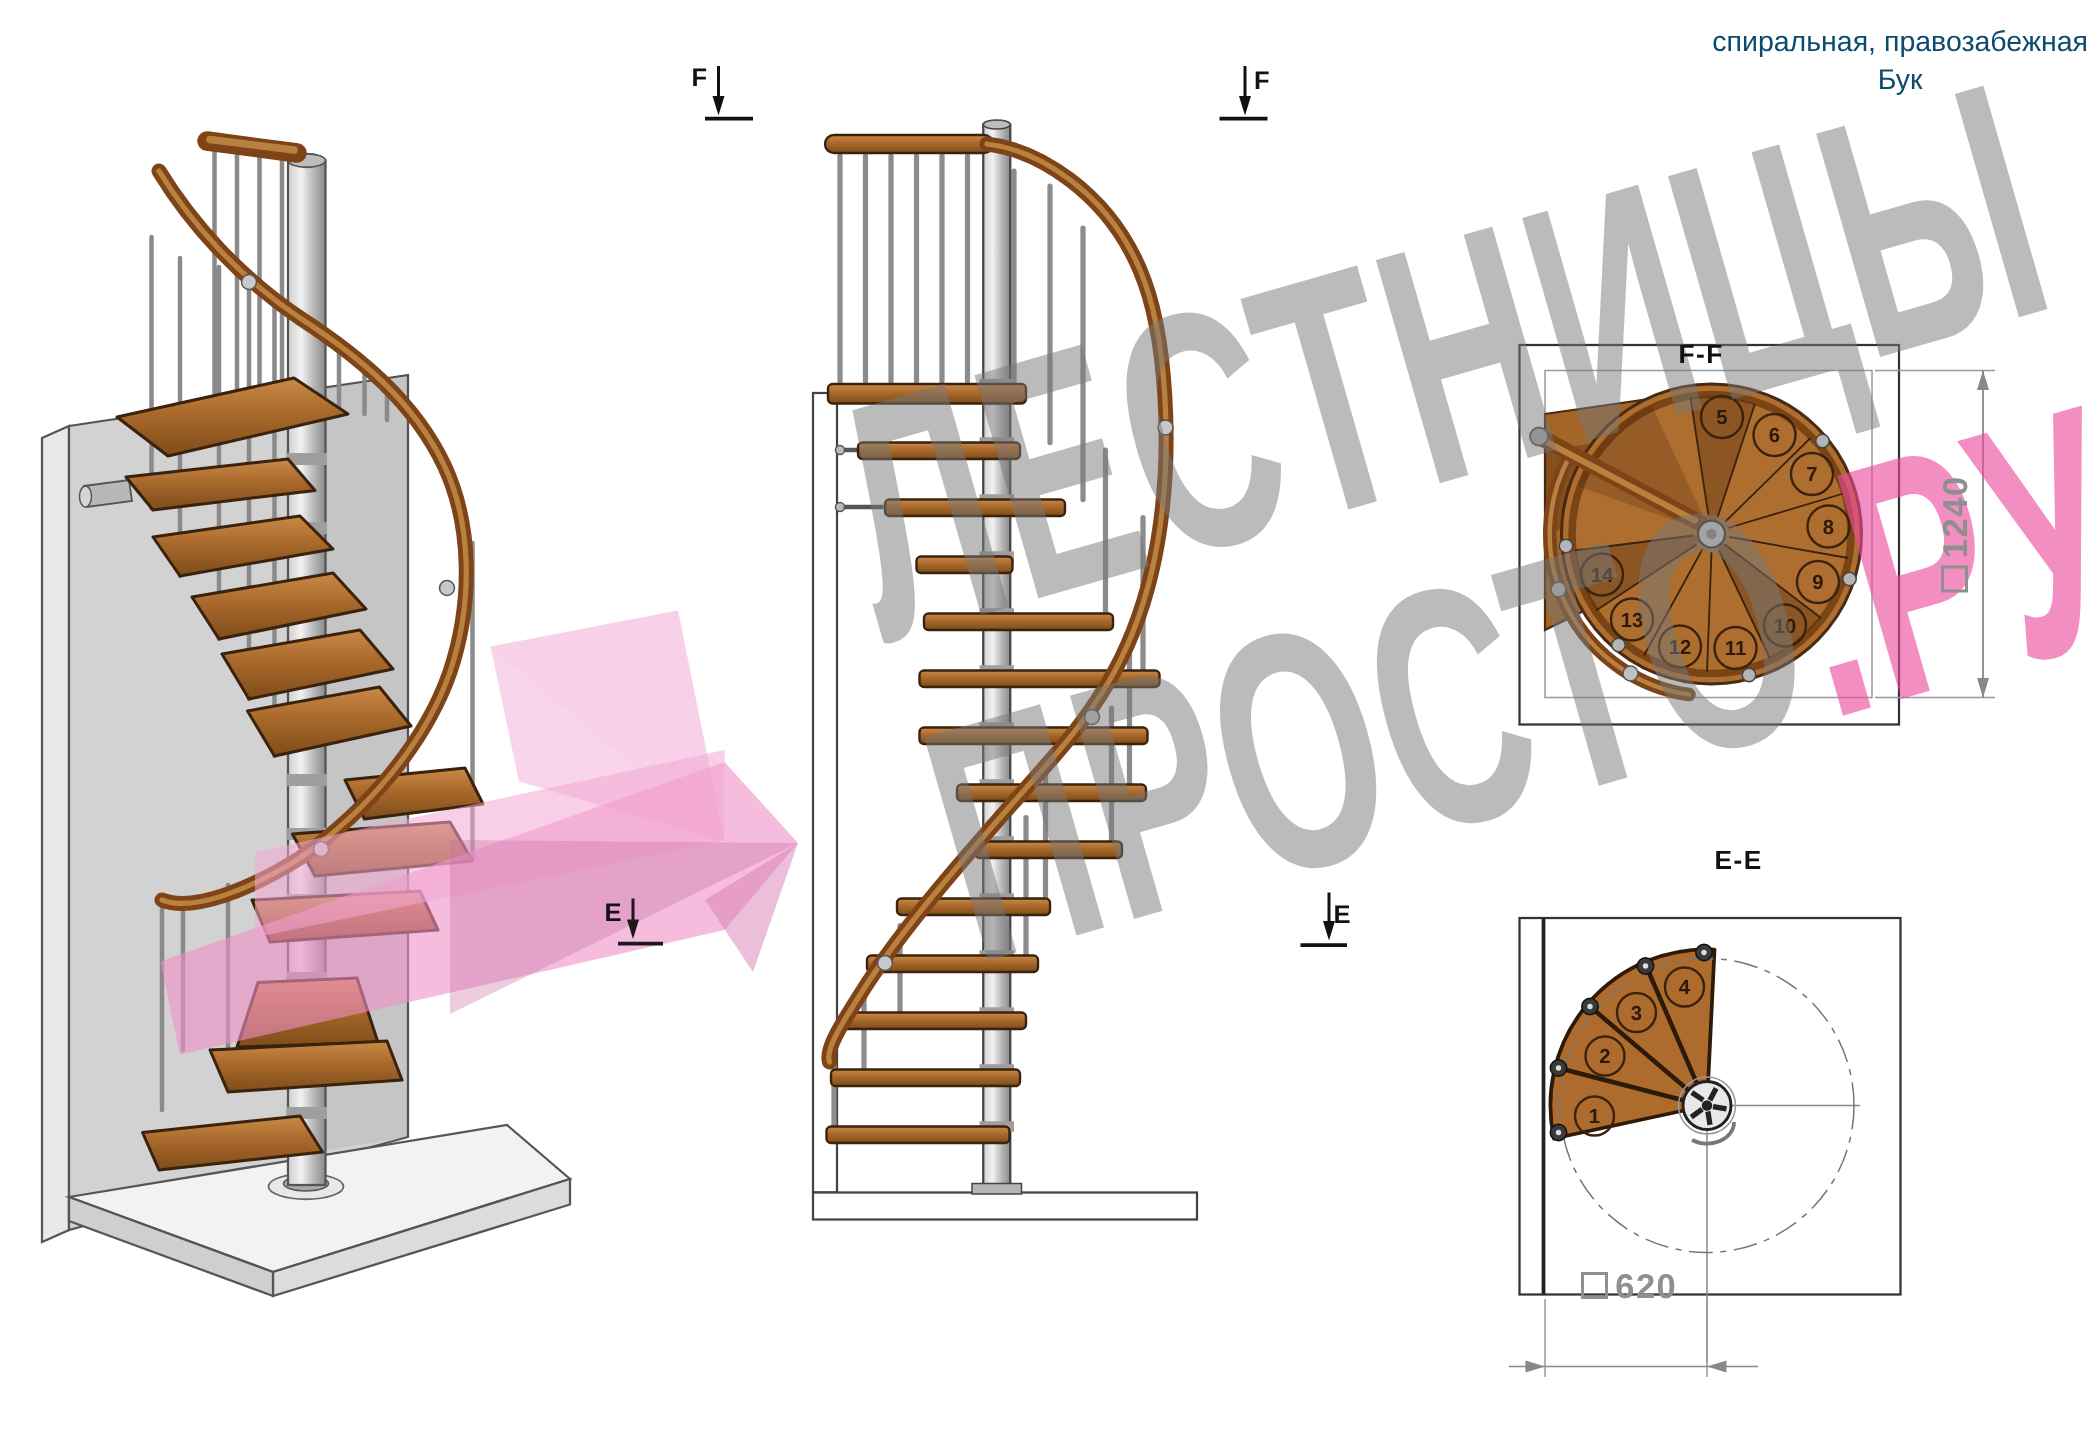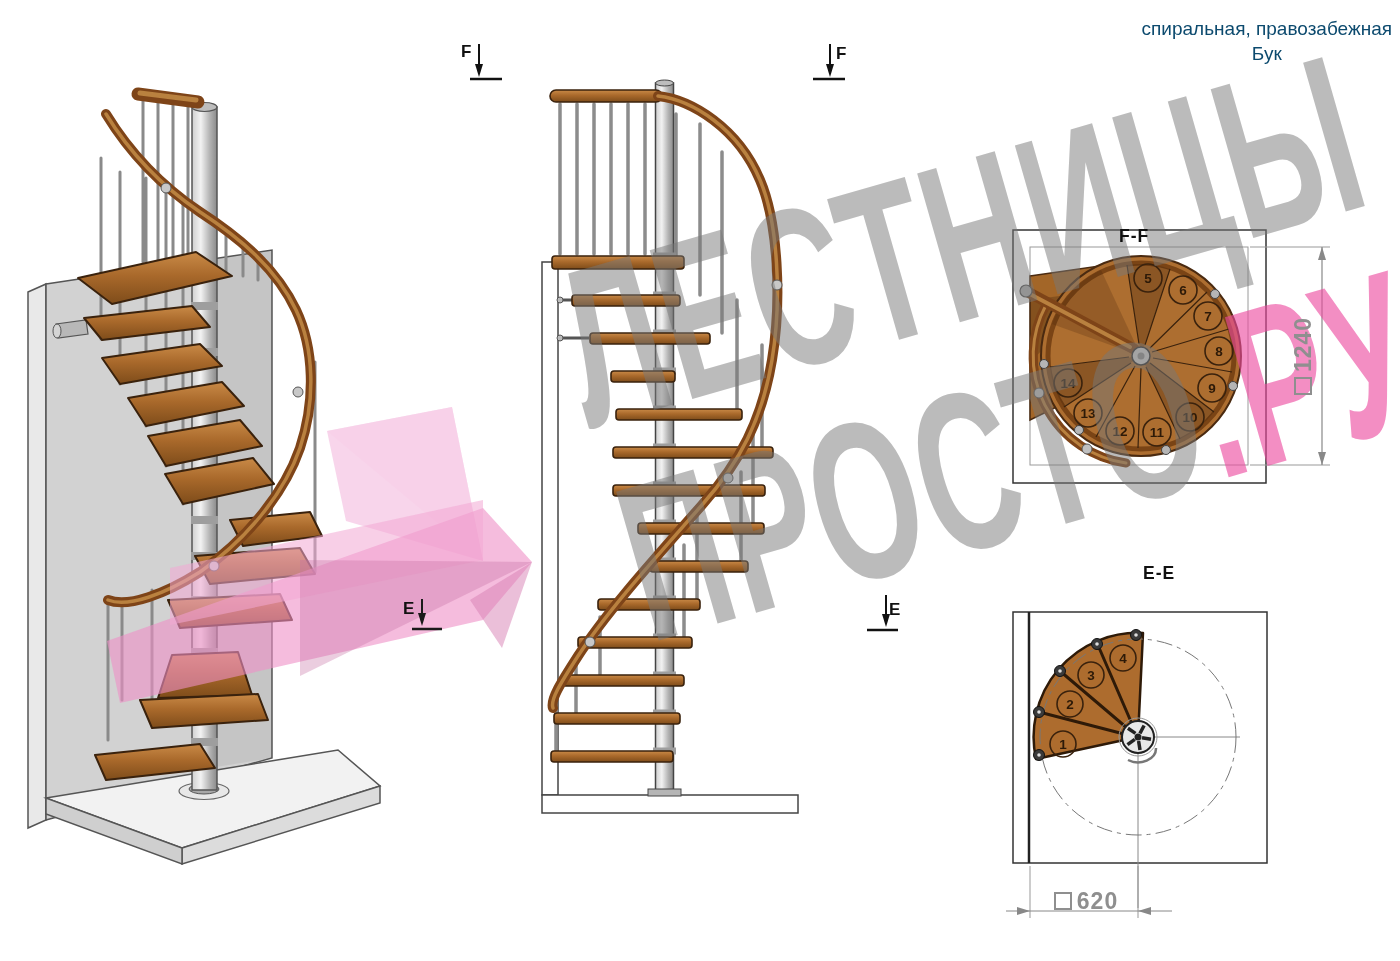--- a/index.html
+++ b/index.html
@@ -15,21 +15,21 @@
   #ee-title{left:1121px;top:563px;margin-left:22px;}
   .marker-letter{font-size:17px;font-weight:bold;color:#111;}
   #f-left-letter{left:461px;top:42px;}
   #f-right-letter{left:836px;top:44px;}
   #e-left-letter{left:403px;top:599px;}
   #e-right-letter{left:889px;top:600px;}
   .dim{color:#8f8f8f;font-weight:bold;font-size:23px;letter-spacing:1px;white-space:nowrap;
        display:flex;align-items:center;justify-content:center;gap:5px;}
   .dim .sq{display:inline-block;width:14px;height:14px;border:2px solid #8f8f8f;}
   #dim-ff{left:1243px;top:341px;width:120px;height:30px;transform:rotate(-90deg);}
-  #dim-ee{left:1036px;top:888px;width:100px;height:26px;}
+  #dim-ee{left:1036px;top:844px;width:100px;height:26px;}
   .watermark{left:498px;top:258px;padding-left:40px;transform:rotate(-16deg);
      transform-origin:0 0;font-weight:bold;font-size:225px;line-height:0.99;
      letter-spacing:4px;color:rgba(120,120,120,0.5);white-space:nowrap;pointer-events:none;}
   .watermark .wline{display:inline-block;transform:scaleX(0.61);transform-origin:0 0;}
   .watermark .pink{color:rgba(236,73,158,0.62);}
   .step-circle{fill:none;stroke:#3a220d;stroke-width:1.6;}
   .step-num{fill:#2d1a08;font-weight:bold;text-anchor:middle;
             font-family:"Liberation Sans",sans-serif;}
   svg text{font-family:"Liberation Sans",sans-serif;}
 </style>

